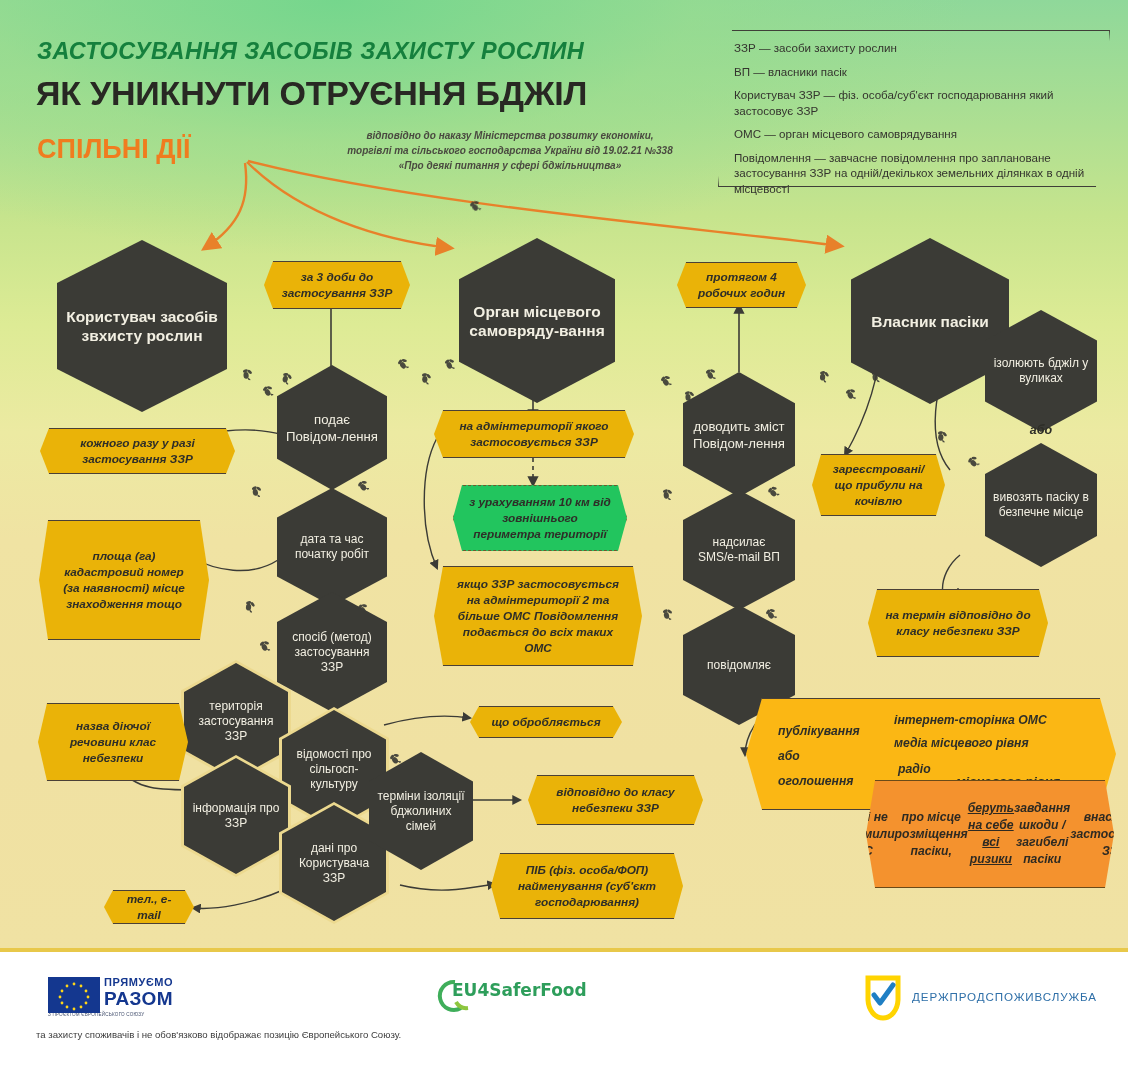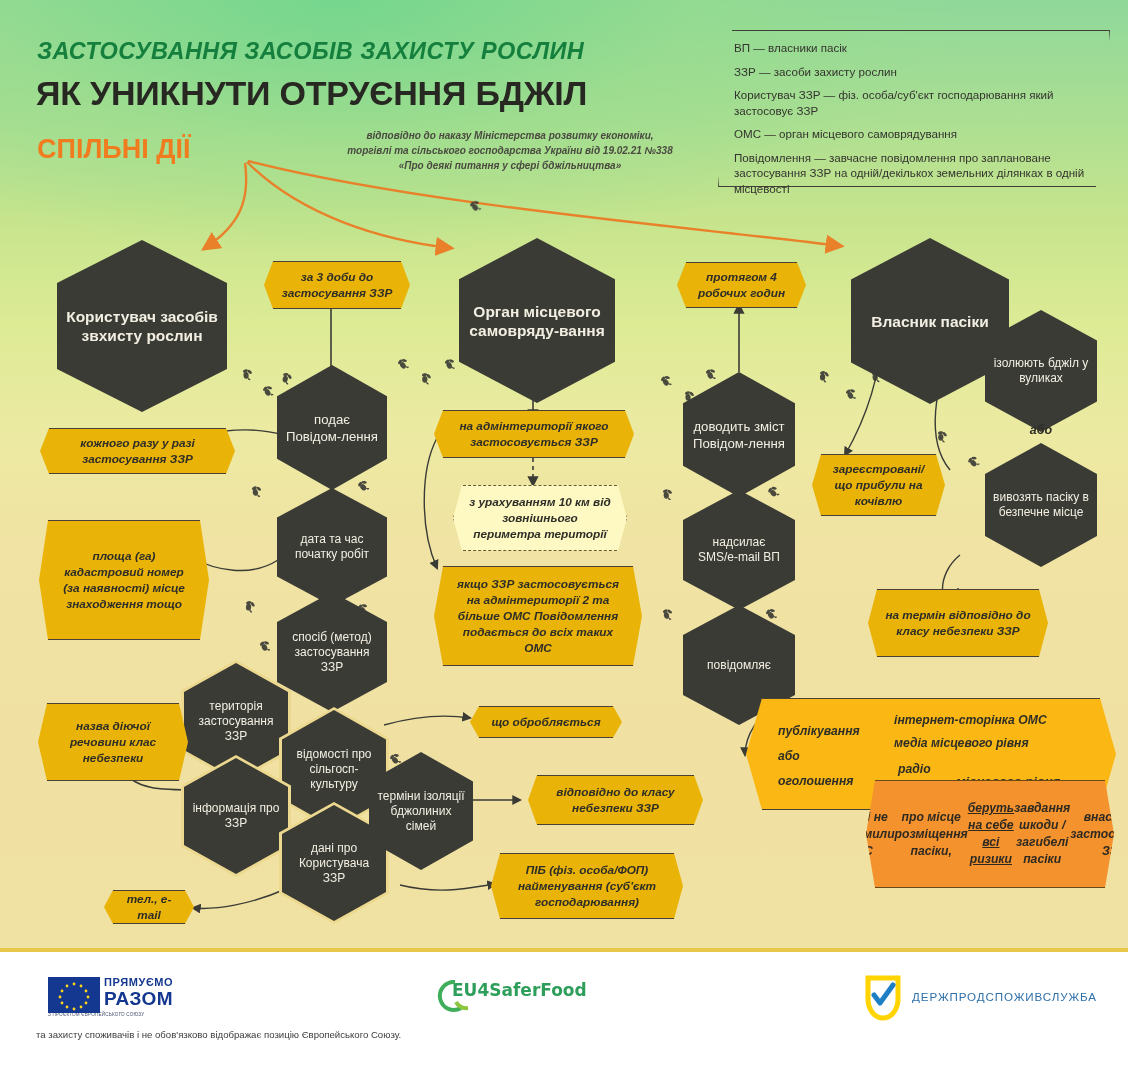--- a/index.html
+++ b/index.html
@@ -95,21 +95,21 @@
     font-style:italic;font-size:11.8px;line-height:16px;color:#2e2e28;
     box-sizing:border-box;padding:6px 16px;font-weight:600;
   }
   .ybox .rail{
     position:absolute;left:9px;right:9px;top:0;height:1.4px;background:#4a4036;
   }
   .ybox .rail2{
     position:absolute;left:9px;right:9px;bottom:0;height:1.4px;background:#4a4036;
   }
   .ybox.dashed{
-    background:#fef9c3;
+    background:#22c55e;
     outline:1.6px dashed #6a5a30;outline-offset:-1px;
   }
   .obox{
     position:absolute;background:#f4922e;
     clip-path:polygon(9px 0,calc(100% - 9px) 0,100% 50%,calc(100% - 9px) 100%,9px 100%,0 50%);
     display:flex;align-items:center;justify-content:center;text-align:center;
     font-style:italic;font-size:12.2px;line-height:17px;color:#2e2a22;
     box-sizing:border-box;padding:8px 18px;font-weight:600;
   }
 
@@ -221,22 +221,22 @@
 <div class="accenttitle">СПІЛЬНІ ДІЇ</div>
 <div class="lawnote">
   <div>відповідно до наказу Міністерства розвитку економіки,</div>
   <div>торгівлі та сільського господарства України від 19.02.21 №338</div>
   <div class="l3">«Про деякі питання у сфері бджільництва»</div>
 </div>
 
 <div class="legend">
   <div class="frame"></div>
   <ul>
+    <li>ЗЗР — засоби захисту рослин</li>
     <li>ВП — власники пасік</li>
-    <li>ЗЗР — засоби захисту рослин</li>
     <li>Користувач ЗЗР — фіз. особа/суб'єкт господарювання який застосовує ЗЗР</li>
     <li>ОМС — орган місцевого самоврядування</li>
     <li>Повідомлення — завчасне повідомлення про заплановане застосування ЗЗР на одній/декількох земельних ділянках в одній місцевості</li>
   </ul>
 </div>
 
 <div class="hex big" style="left:57px;top:240px;width:170px;height:172px;">
   <span class="inner">Користувач засобів звхисту рослин</span>
 </div>
 

